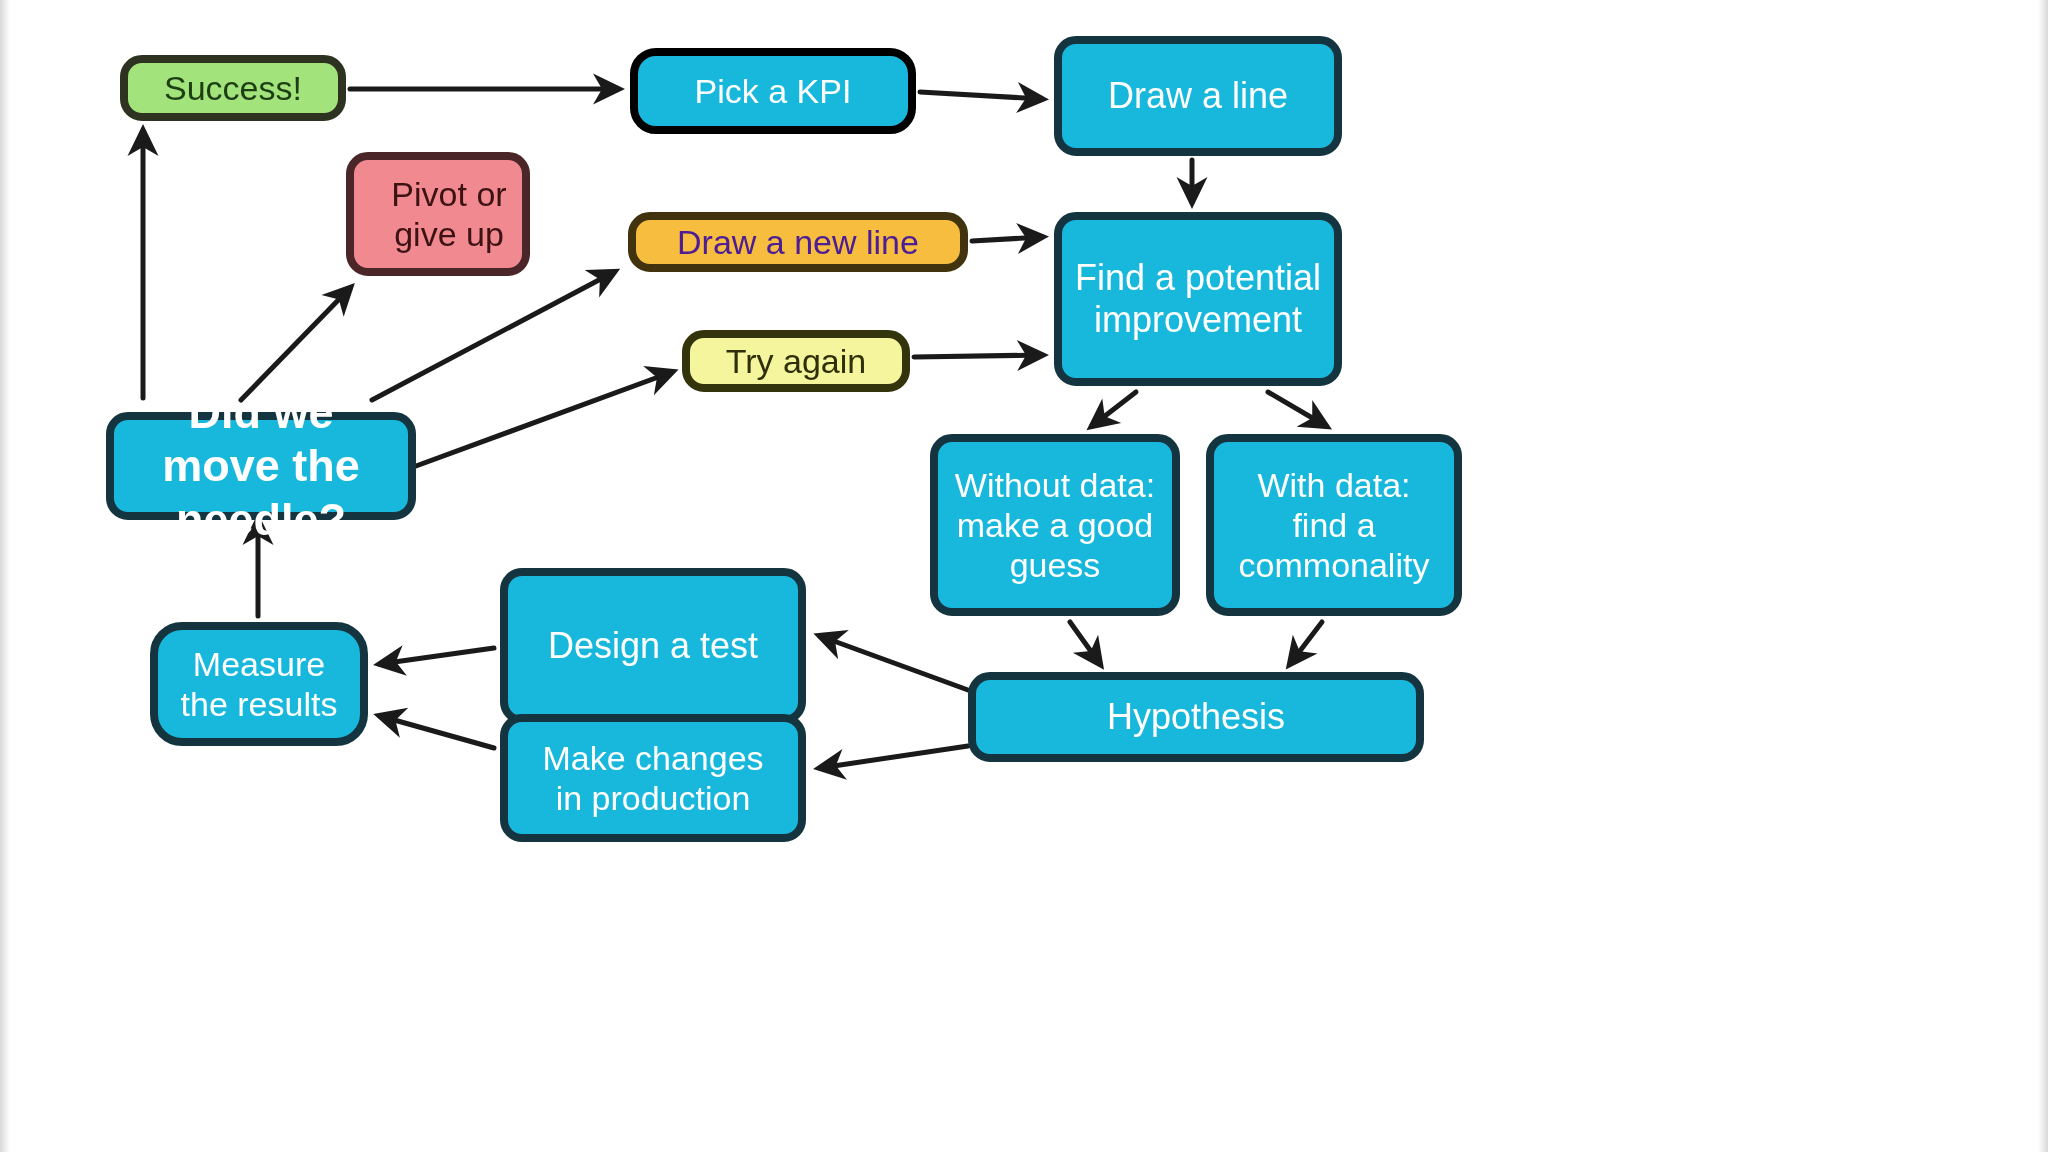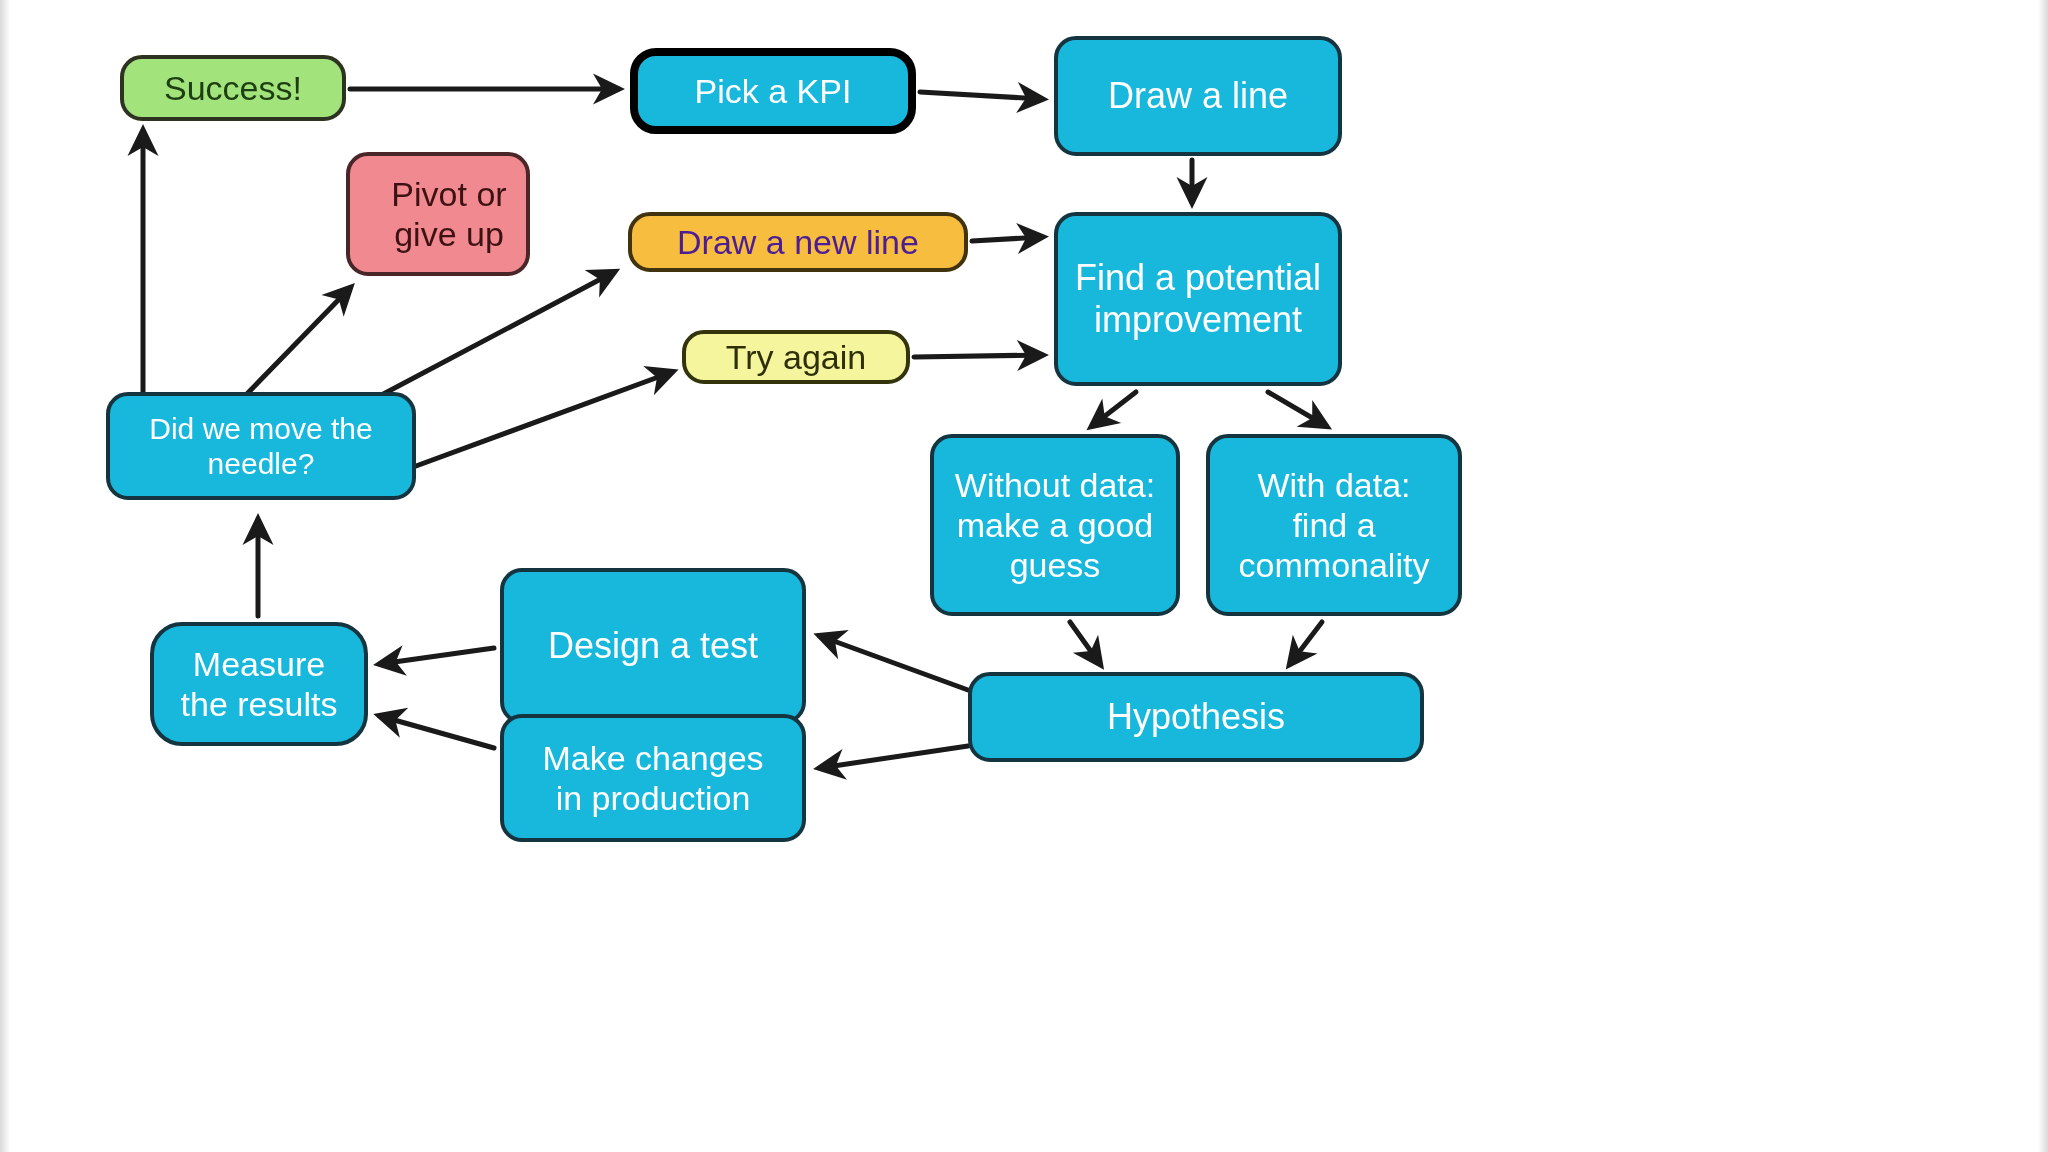--- a/index.html
+++ b/index.html
@@ -35,21 +35,21 @@
     height: 1152px;
   }
   .node {
     position: absolute;
     box-sizing: border-box;
     display: flex;
     align-items: center;
     justify-content: center;
     text-align: center;
     border-radius: 22px;
-    border: 4px solid #a16207;
+    border: 8px solid #a16207;
     line-height: 1.18;
     padding: 4px 10px;
     white-space: pre-line;
     z-index: 5;
   }
   .node.blue  { background: #18b8dd; color: #ffffff; border-color: #14353f; }
   .node.green { background: #a2e37b; color: #1d3d12; border-color: #2d3320; }
   .node.red   { background: #f18a90; color: #3d1212; border-color: #4a2628; padding-left: 32px; }
   .node.orange{ background: #f6bd3f; color: #4c1d95; border-color: #41330d; }
   .node.yellow{ background: #f4f59c; color: #2f300a; border-color: #33340c; }
@@ -93,22 +93,22 @@
 
   <div id="nodes">
       <div class="node green" style="left: 120px; top: 55px; width: 226px; height: 66px; font-size: 34px;">Success!</div>
       <div class="node blue heavy" style="left: 630px; top: 48px; width: 286px; height: 86px; font-size: 34px;">Pick a KPI</div>
       <div class="node blue" style="left: 1054px; top: 36px; width: 288px; height: 120px; font-size: 36px;">Draw a line</div>
       <div class="node red" style="left: 346px; top: 152px; width: 184px; height: 124px; font-size: 34px;">Pivot or
 give up</div>
       <div class="node orange" style="left: 628px; top: 212px; width: 340px; height: 60px; font-size: 34px;">Draw a new line</div>
       <div class="node blue" style="left: 1054px; top: 212px; width: 288px; height: 174px; font-size: 36px;">Find a potential
 improvement</div>
-      <div class="node yellow" style="left: 682px; top: 330px; width: 228px; height: 54px; font-size: 34px;">Try again</div>
-      <div class="node blue" style="left: 106px; top: 392px; width: 310px; height: 108px; font-size: 30px;">Did we move the
+      <div class="node yellow" style="left: 682px; top: 330px; width: 228px; height: 62px; font-size: 34px;">Try again</div>
+      <div class="node blue" style="left: 106px; top: 412px; width: 310px; height: 108px; font-size: 45px; font-weight: bold;">Did we move the
 needle?</div>
       <div class="node blue" style="left: 930px; top: 434px; width: 250px; height: 182px; font-size: 34px;">Without data:
 make a good
 guess</div>
       <div class="node blue" style="left: 1206px; top: 434px; width: 256px; height: 182px; font-size: 34px;">With data:
 find a
 commonality</div>
       <div class="node blue" style="left: 500px; top: 568px; width: 306px; height: 156px; font-size: 36px;">Design a test</div>
       <div class="node blue" style="left: 150px; top: 622px; width: 218px; height: 124px; font-size: 34px; border-radius: 32px;">Measure
 the results</div>

